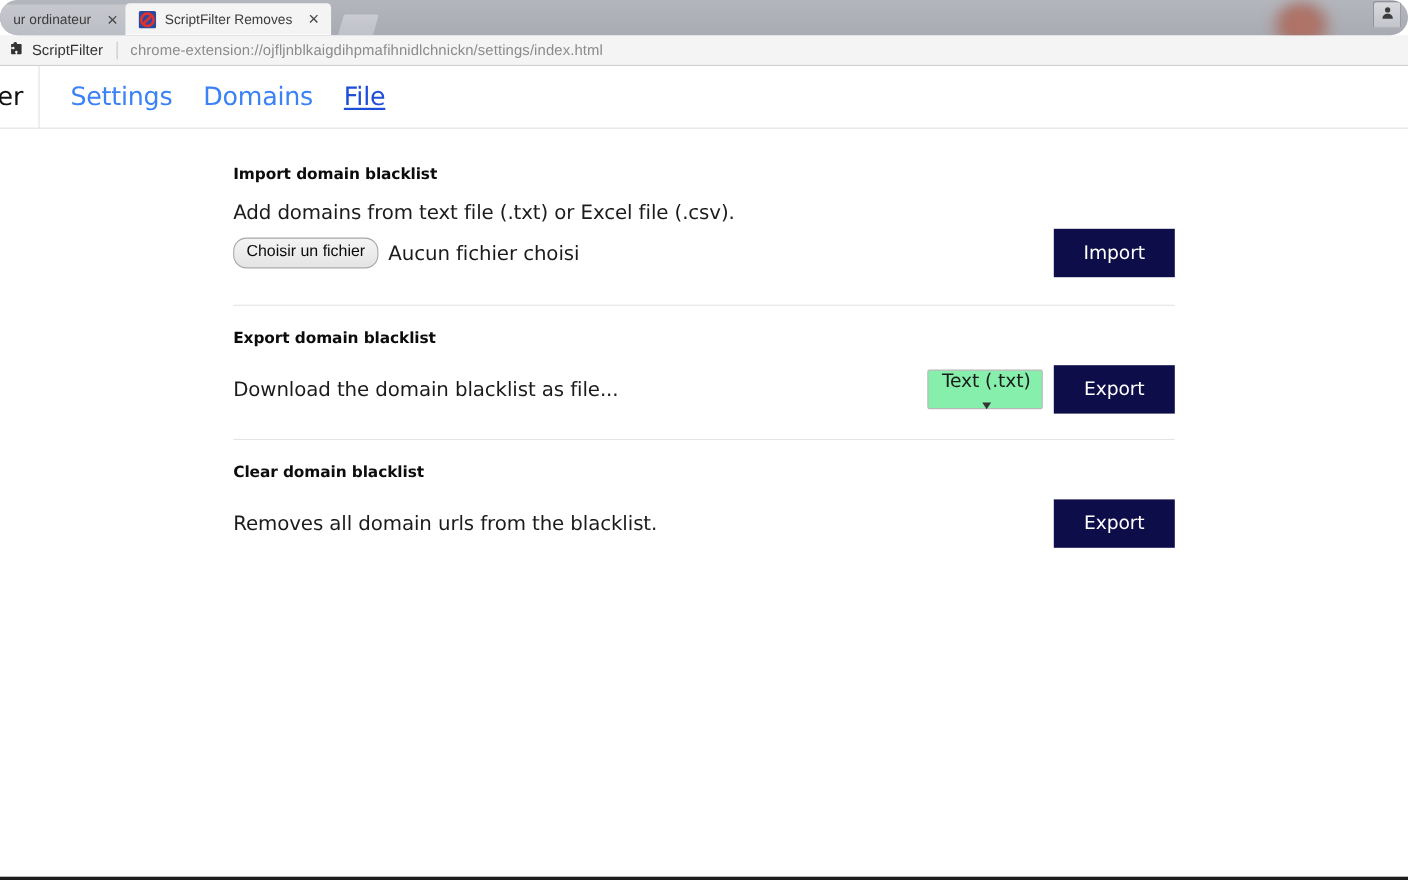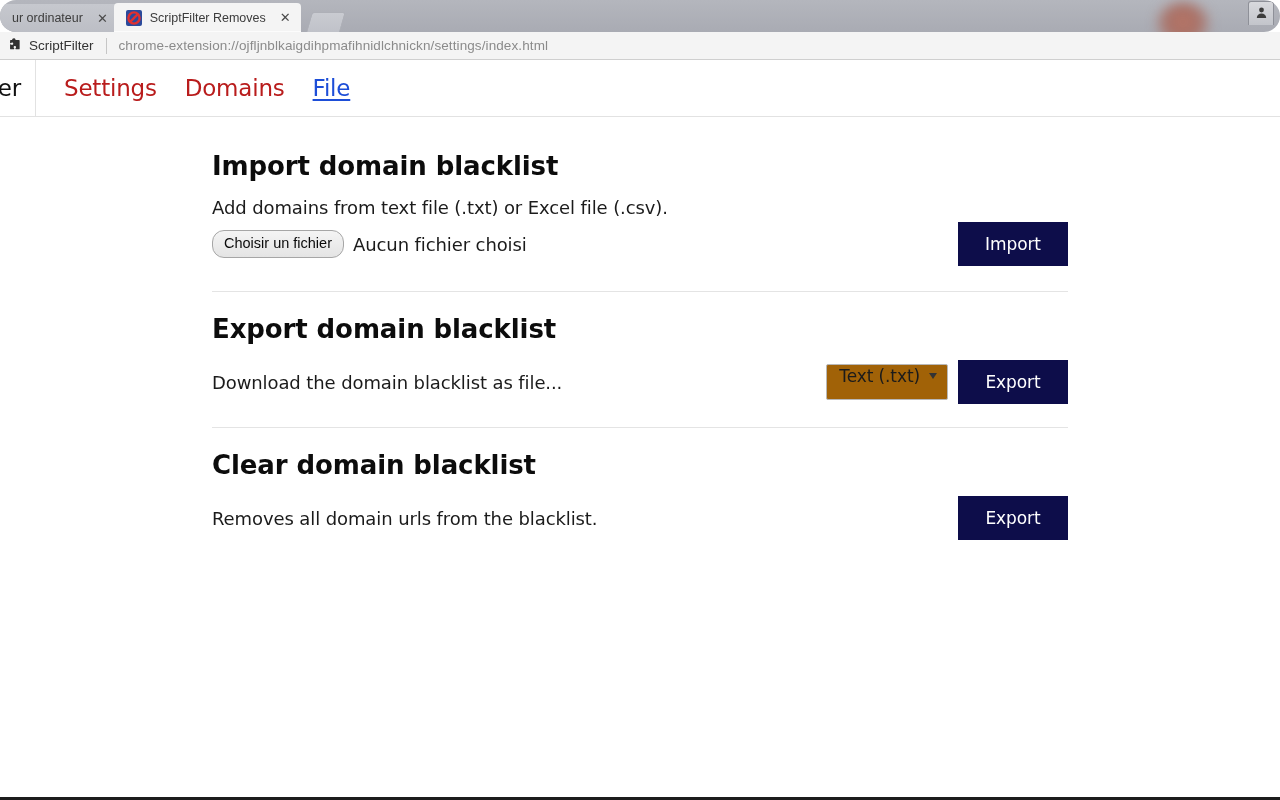--- a/index.html
+++ b/index.html
@@ -163,21 +163,21 @@
     letter-spacing: -0.2px;
   }
   .navlinks {
     display: flex;
     align-items: center;
     gap: 28px;
     padding-left: 28px;
   }
   .navlink {
     font-size: 23px;
-    color: #b91c1c;
+    color: #3b82f6;
     font-family: "DejaVu Sans", sans-serif;
     text-decoration: none;
     letter-spacing: -0.2px;
   }
   .navlink.active {
     color: #1d4ed8;
     text-decoration: underline;
     text-underline-offset: 3px;
   }
 
@@ -190,21 +190,21 @@
   }
   .section { padding-bottom: 0; }
   .section + .section { }
   .divider {
     height: 1px;
     background: #e4e4e4;
     margin: 25px 0 0 0;
   }
 
   .sec-title {
-    font-size: 26px;
+    font-size: 14px;
     font-weight: bold;
     color: #0c0c0c;
     font-family: "DejaVu Sans", sans-serif;
     margin: 0 0 16px 0;
     letter-spacing: -0.1px;
   }
   .sec-row {
     display: flex;
     align-items: center;
     justify-content: space-between;
@@ -261,25 +261,26 @@
     font-family: "DejaVu Sans", sans-serif;
     letter-spacing: -0.1px;
   }
 
   .select-wrap {
     position: relative;
     display: inline-flex;
     align-items: center;
     border: 1px solid #b8b8b8;
     border-radius: 2px;
-    background: #a16207;
+    background: #86efac;
     height: 36px;
     padding: 0 10px 12px 12px;
     gap: 9px;
     cursor: pointer;
+    flex-direction: column;
   }
   .select-value {
     font-size: 17px;
     color: #1b1b1b;
     font-family: "DejaVu Sans", sans-serif;
     letter-spacing: -0.1px;
   }
   .caret {
     width: 0; height: 0;
     border-left: 4.5px solid transparent;

